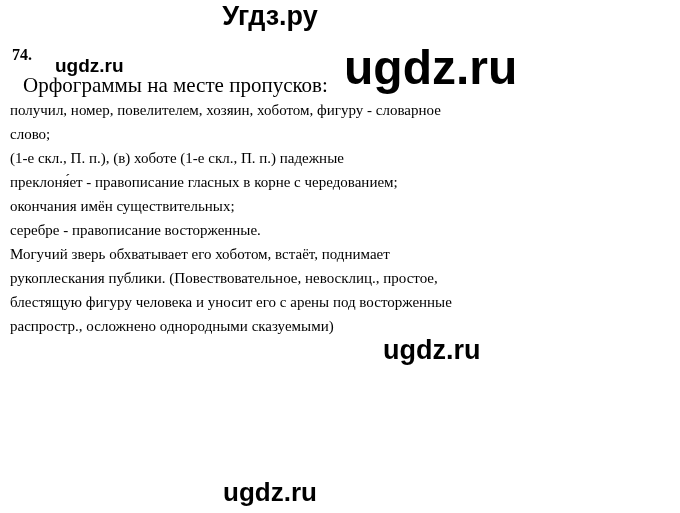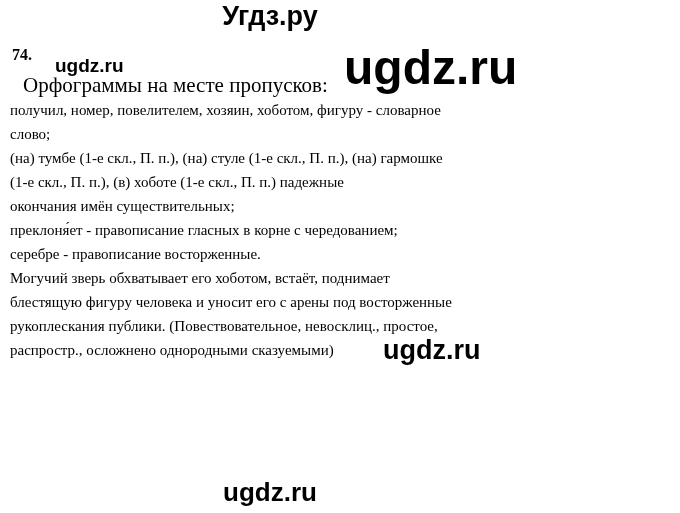--- a/index.html
+++ b/index.html
@@ -115,28 +115,27 @@
 
   <div class="wm wm-small">ugdz.ru</div>
 
   <div class="intro-line">Орфограммы на месте пропусков:</div>
 
   <div class="wm wm-large">ugdz.ru</div>
 
   <div class="solution-body">
     <div class="solution-line">получил, номер, повелителем, хозяин, хоботом, фигуру - словарное</div>
     <div class="solution-line">слово;</div>
-    <div class="solution-line">(на) тумбе (1-е скл., П. п.), (на) стуле (1-е скл., П. п.), (на) гармошке</div>
     <div class="solution-line">(1-е скл., П. п.), (в) хоботе (1-е скл., П. п.) падежные</div>
+    <div class="solution-line">преклоня́ет - правописание гласных в корне с чередованием;</div>
     <div class="solution-line">окончания имён существительных;</div>
-    <div class="solution-line">преклоня́ет - правописание гласных в корне с чередованием;</div>
     <div class="solution-line">серебре - правописание восторженные.</div>
     <div class="solution-line">Могучий зверь обхватывает его хоботом, встаёт, поднимает</div>
+    <div class="solution-line">рукоплескания публики. (Повествовательное, невосклиц., простое,</div>
     <div class="solution-line">блестящую фигуру человека и уносит его с арены под восторженные</div>
-    <div class="solution-line">рукоплескания публики. (Повествовательное, невосклиц., простое,</div>
     <div class="solution-line">распростр., осложнено однородными сказуемыми)</div>
   </div>
 
   <div class="wm wm-medium">ugdz.ru</div>
 
   <div class="wm-bottom">ugdz.ru</div>
 
 </div>
 
 </body></html>

